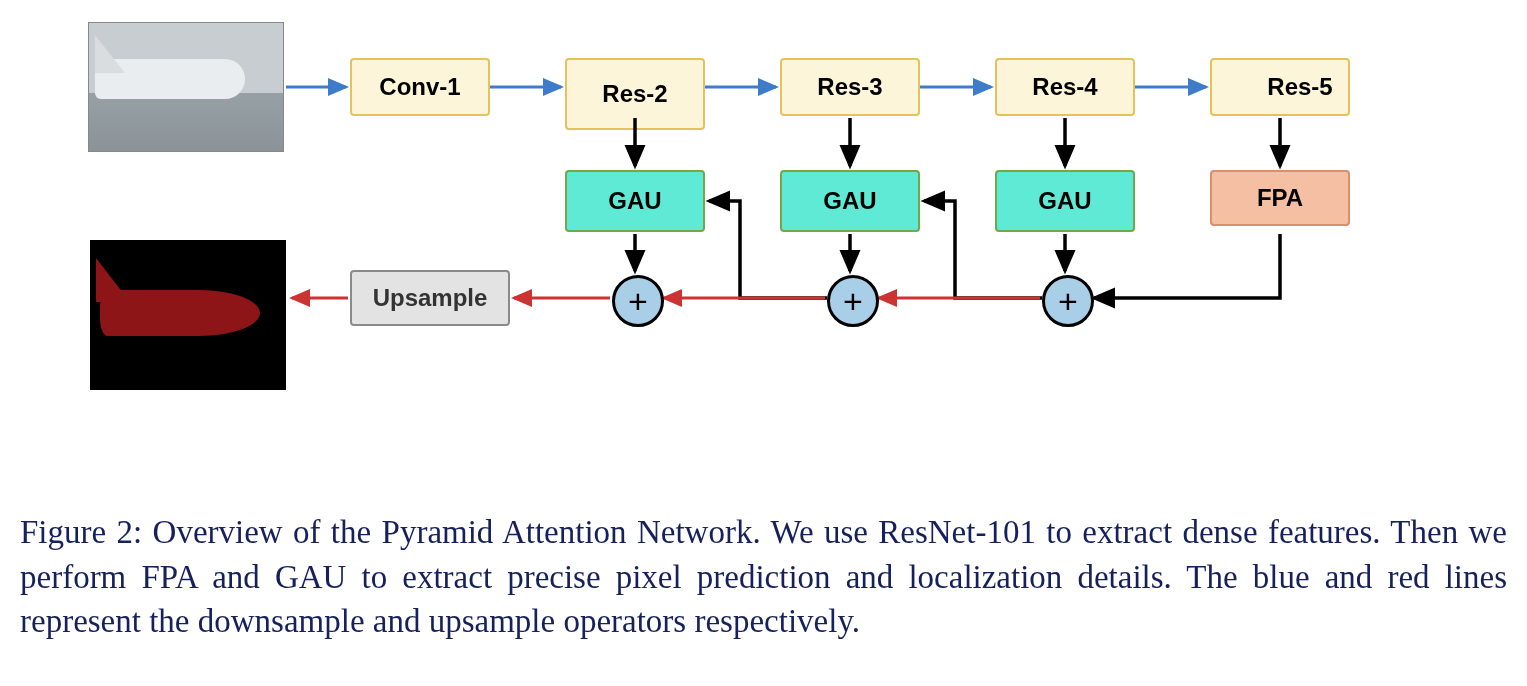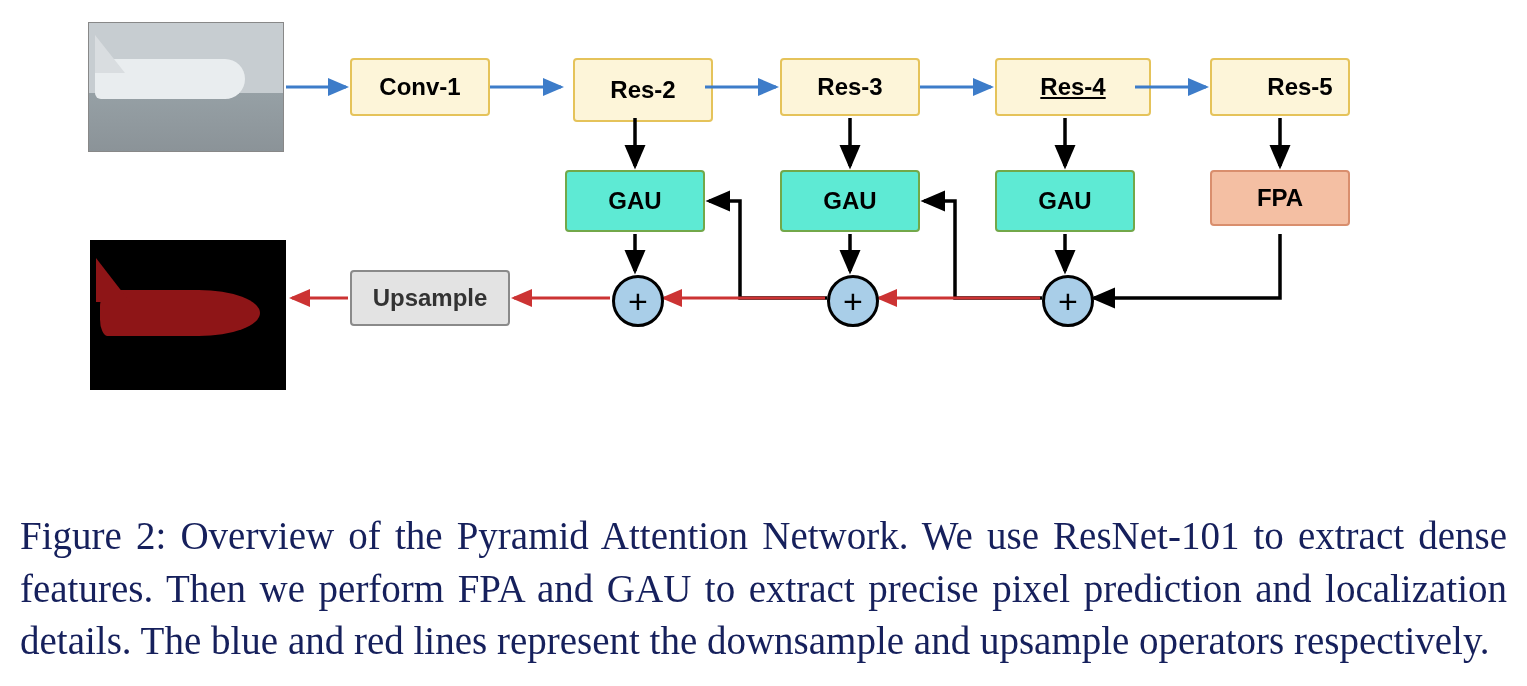--- a/index.html
+++ b/index.html
@@ -14,21 +14,21 @@
   position: absolute;
   left: 0; top: 0;
   width: 1527px;
   height: 480px;
 }
 .caption {
   position: absolute;
   left: 20px;
   right: 20px;
   top: 510px;
-  font-size: 39px;
+  font-size: 33px;
   line-height: 1.35;
   color: #16205c;
   text-align: justify;
   text-justify: inter-word;
 }
 .node {
   position: absolute;
   box-sizing: border-box;
   border: 2px solid;
   border-radius: 4px;
@@ -109,23 +109,23 @@
     <div class="plane"></div>
     <div class="tail"></div>
   </div>
 
   <div class="imgbox silhouette" style="left:90px; top:240px; width:196px; height:150px;">
     <div class="plane"></div>
     <div class="tail"></div>
   </div>
 
   <div class="node yellow" style="left:350px; top:58px; width:140px; height:58px;">Conv-1</div>
-  <div class="node yellow" style="left:565px; top:58px; width:140px; height:64px;margin-left:8px;">Res-2</div>
+  <div class="node yellow" style="left:565px; top:58px; width:140px; height:72px;">Res-2</div>
   <div class="node yellow" style="left:780px; top:58px; width:140px; height:58px;text-align:right;">Res-3</div>
-  <div class="node yellow" style="left:995px; top:58px; width:156px; height:58px;text-decoration:underline;">Res-4</div>
+  <div class="node yellow" style="left:995px; top:58px; width:140px; height:58px;">Res-4</div>
   <div class="node yellow" style="left:1210px; top:58px; width:140px; height:58px;padding-left:40px;">Res-5</div>
 
   <div class="node green" style="left:565px; top:170px; width:140px; height:62px;">GAU</div>
   <div class="node green" style="left:780px; top:170px; width:140px; height:62px;">GAU</div>
   <div class="node green" style="left:995px; top:170px; width:140px; height:62px;">GAU</div>
   <div class="node peach" style="left:1210px; top:170px; width:140px; height:56px;">FPA</div>
 
   <div class="plus" style="left:612px; top:275px;">+</div>
   <div class="plus" style="left:827px; top:275px;">+</div>
   <div class="plus" style="left:1042px; top:275px;">+</div>

